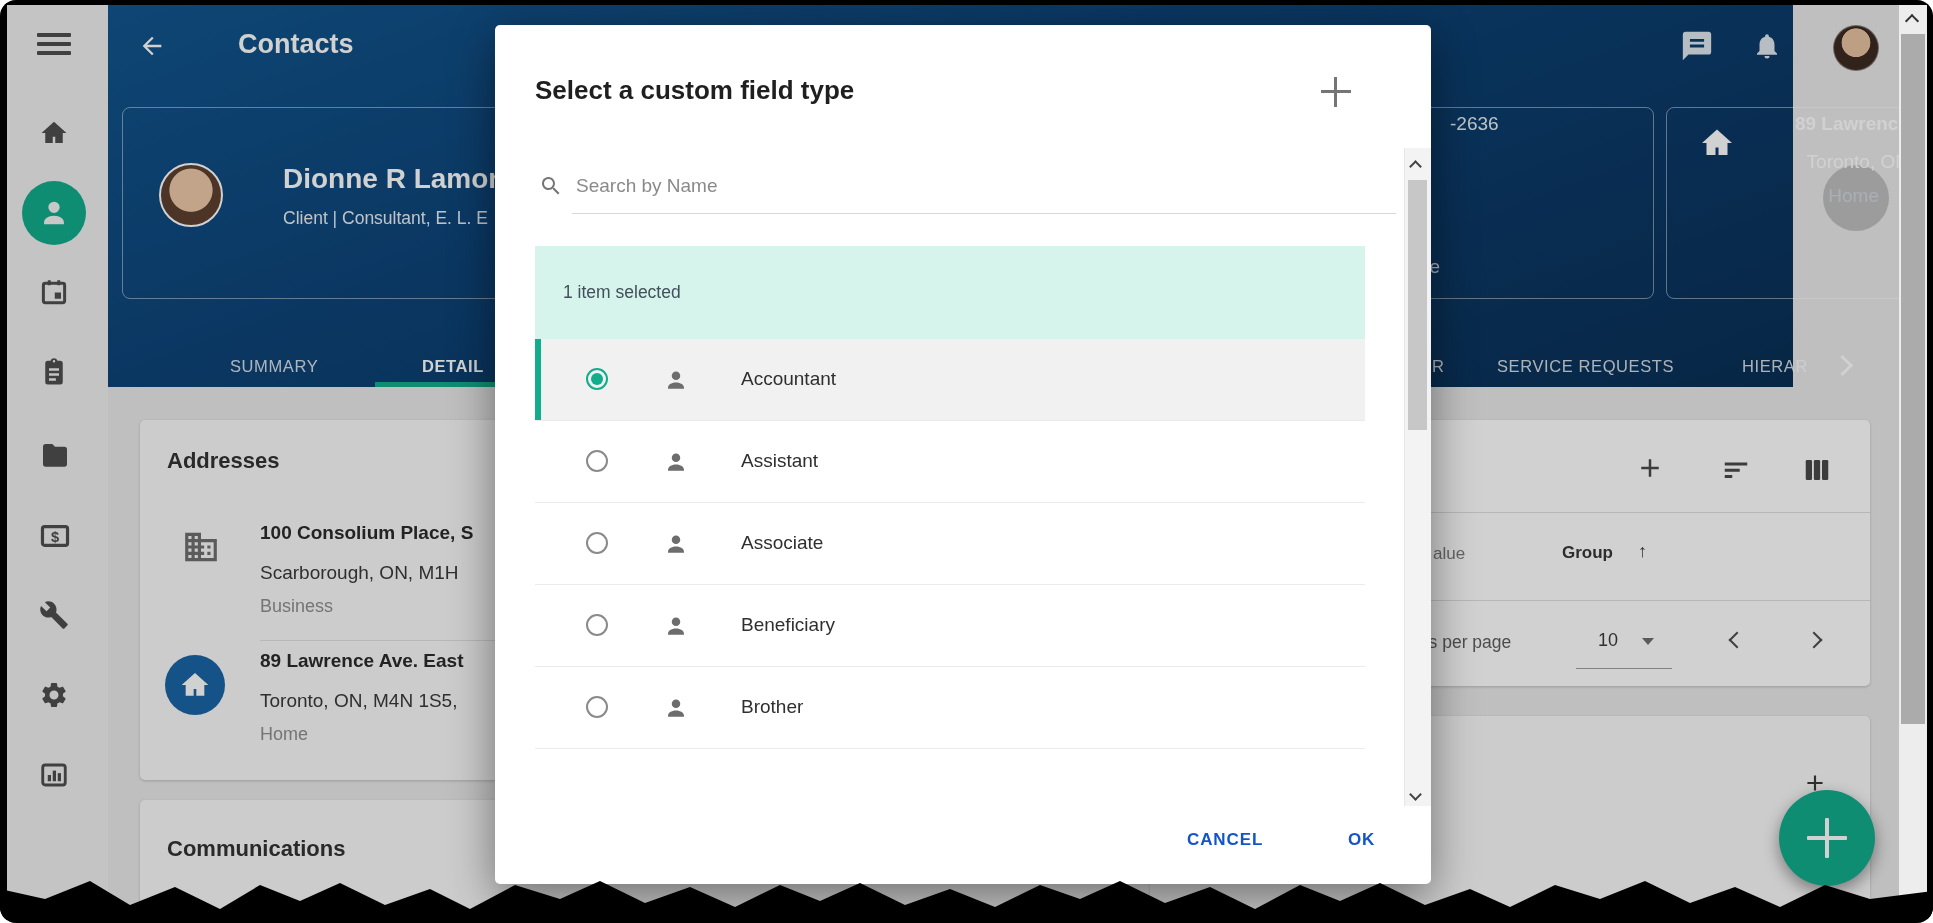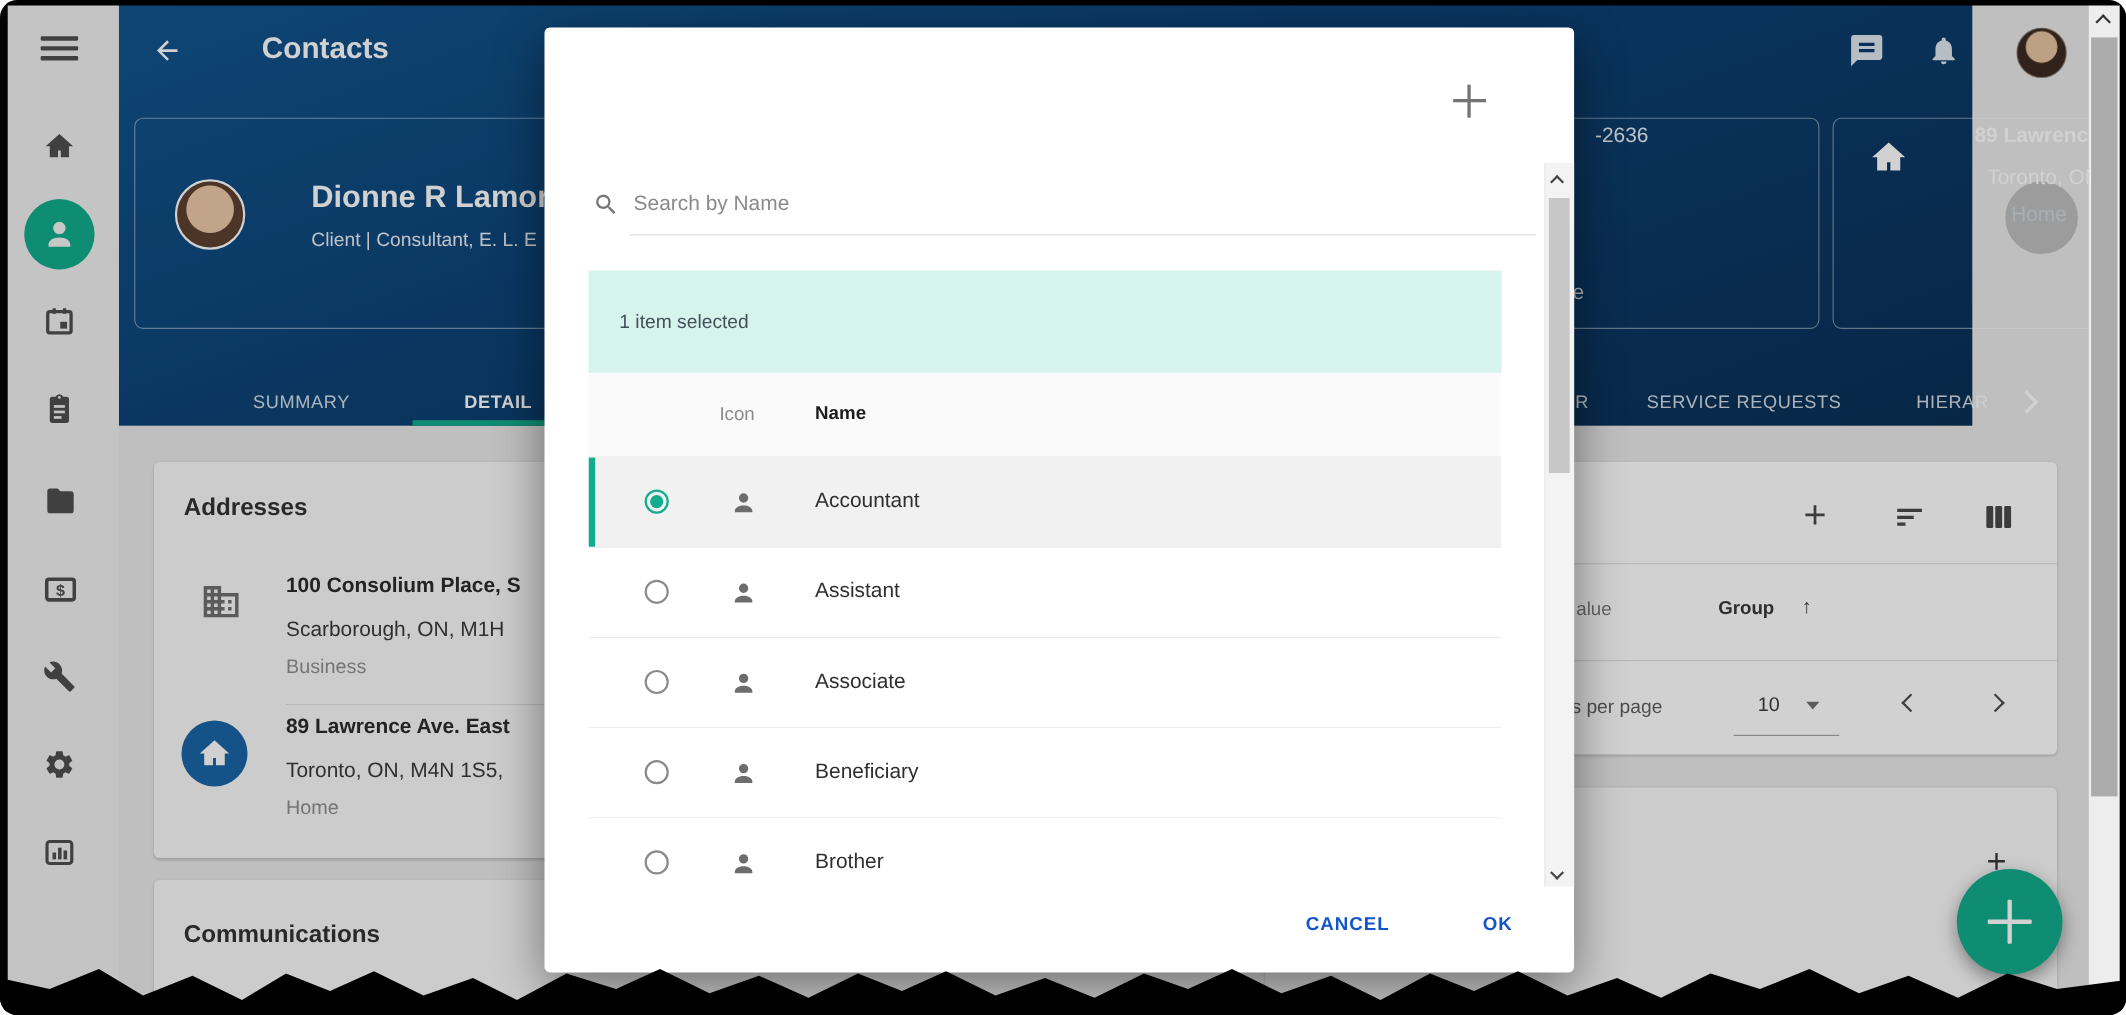--- a/index.html
+++ b/index.html
@@ -252,42 +252,39 @@
   </div>
 
   <div class="abs fab">
     <span class="bar" style="width:4px;height:40px;"></span>
     <span class="bar" style="width:40px;height:4px;"></span>
   </div>
 
   <div class="abs dim"></div>
 
   <div class="abs modal">
+    <div class="abs modal-title">Select a custom field type</div>
     <div class="abs plus-ic" style="left:826px;top:52px;">
         <span class="b1"></span>
         <span class="b2"></span>
       </div>
 
     <div class="abs" style="left:44px;top:149px;width:24px;height:24px;color:#757575;">
       <svg class="ic" width="24" height="24" viewBox="0 0 24 24">
           <path d="M15.5 14h-.8l-.3-.3a6.5 6.5 0 1 0-.7.7l.3.3v.8l5 5 1.5-1.5zm-6 0a4.5 4.5 0 1 1 0-9 4.5 4.5 0 0 1 0 9z"></path>
         </svg>
     </div>
     <input class="search-input" placeholder="Search by Name" style="">
     <div class="divline" style="left:77px;top:188px;width:824px;background:#d9d9d9;"></div>
 
     <div class="abs banner">
         <span>1 item selected</span>
       </div>
 
     <div class="abs dlg-table">
-      <div class="dlg-head">
-        <span class="h1">Icon</span>
-        <span class="h2">Name</span>
-      </div>
       <div class="dlg-row sel">
         <span class="selbar"></span>
         <span class="radio on"></span>
         <span class="row-person">
             <svg class="ic" width="30" height="30" viewBox="0 0 24 24">
               <path d="M12 12a3.4 3.4 0 1 0 0-6.8A3.4 3.4 0 0 0 12 12zm0 2c-3.8 0-6.4 1.9-6.4 4.2V19h12.8v-.8c0-2.3-2.6-4.2-6.4-4.2z"></path>
             </svg>
           </span>
         <span class="row-label">Accountant</span>
       </div>

